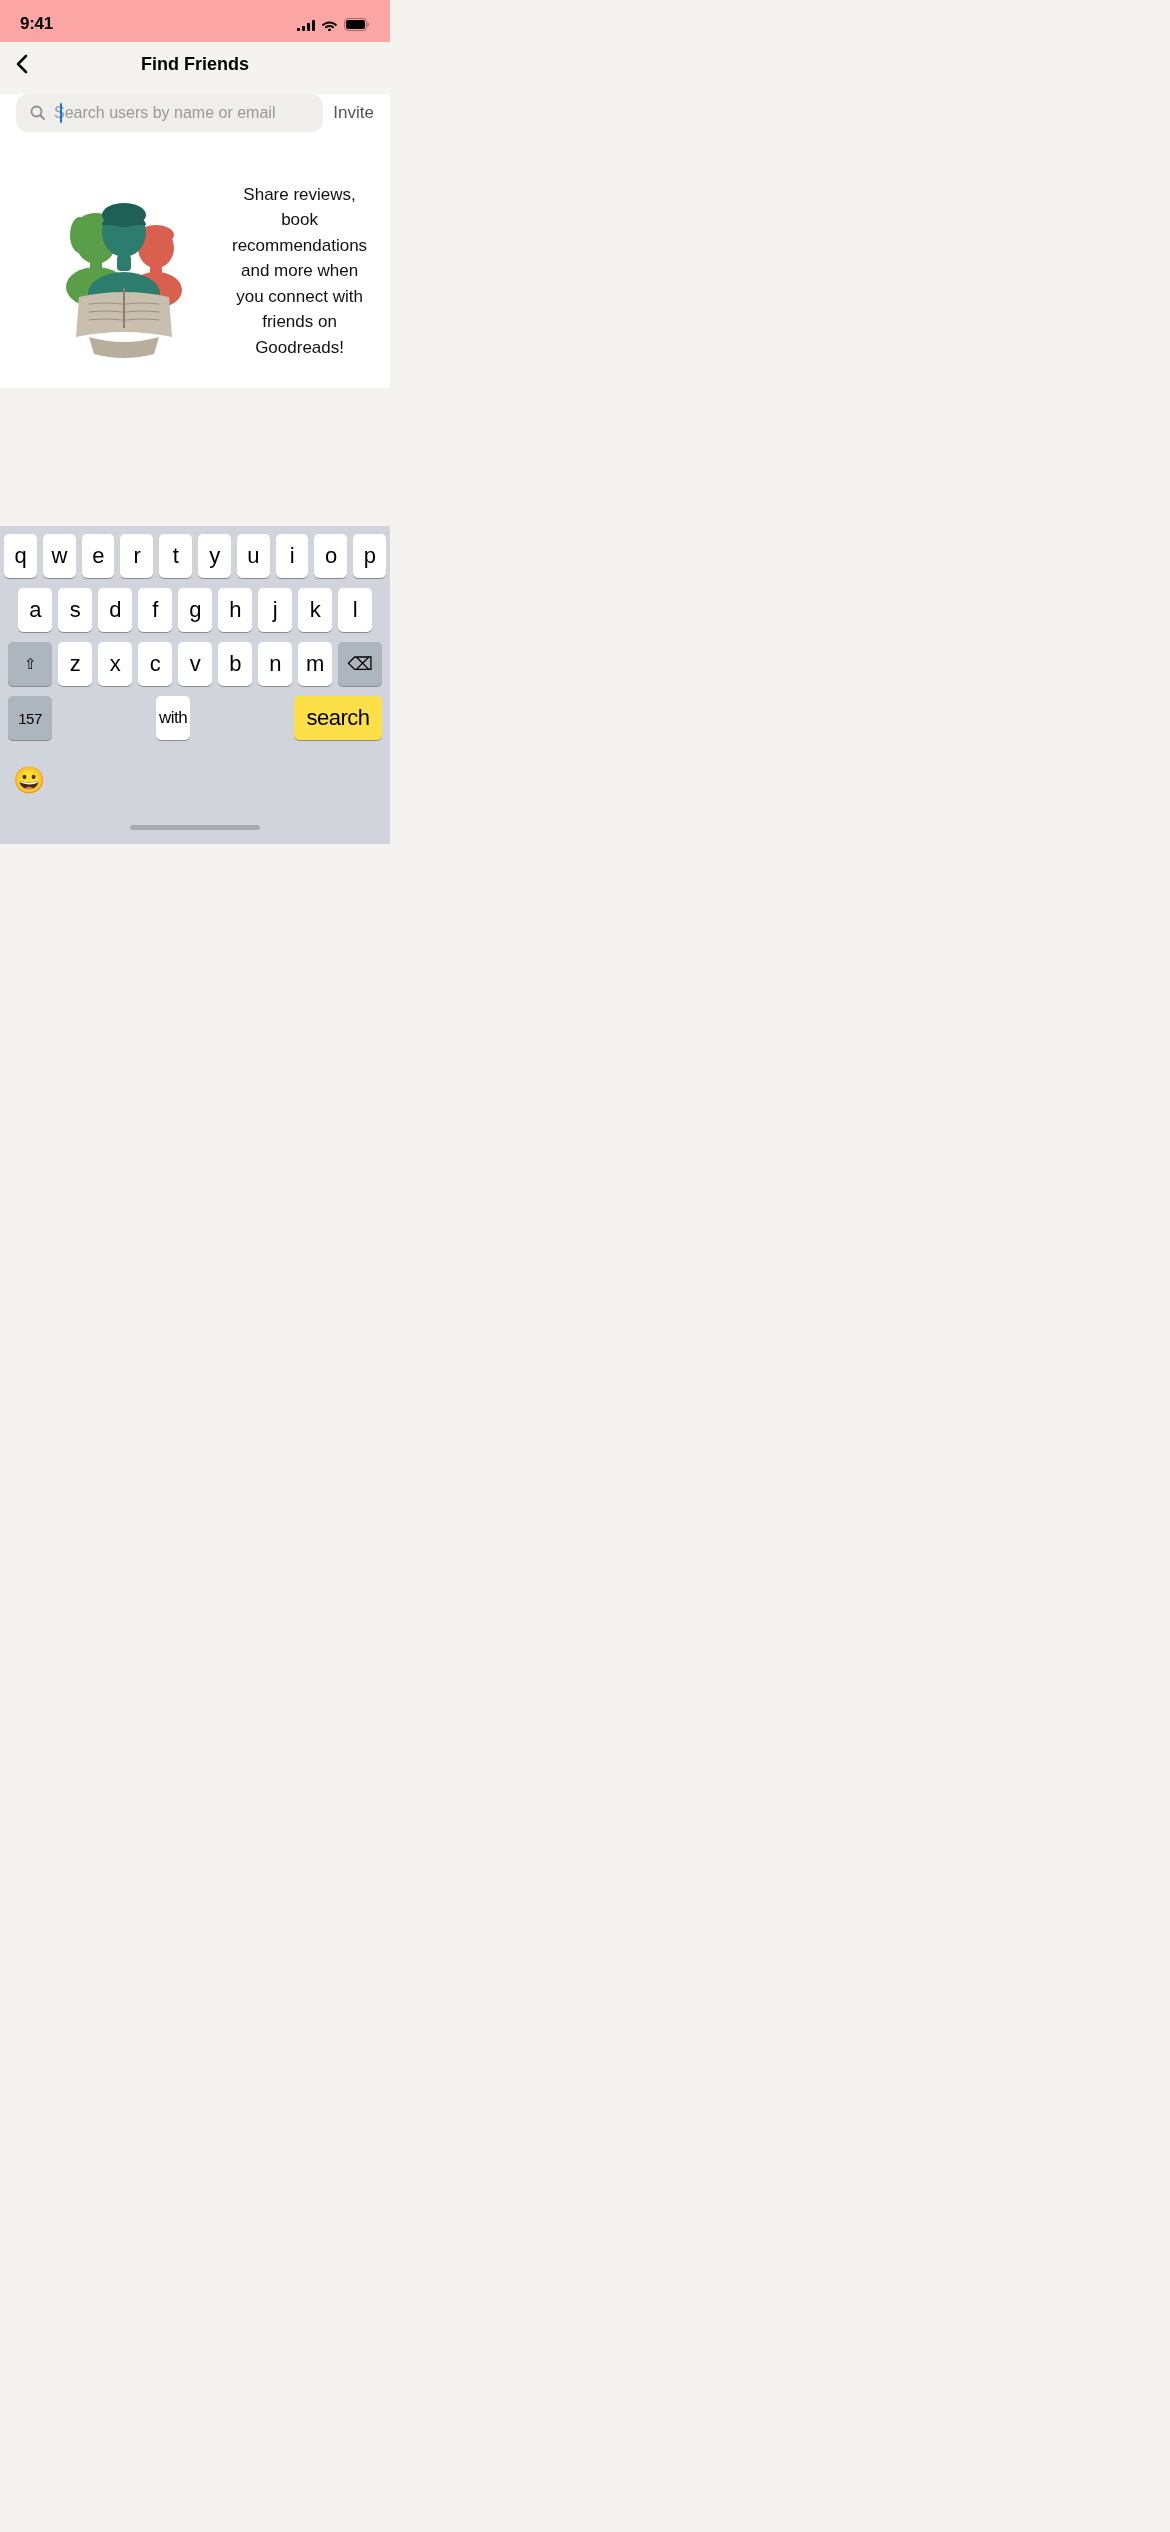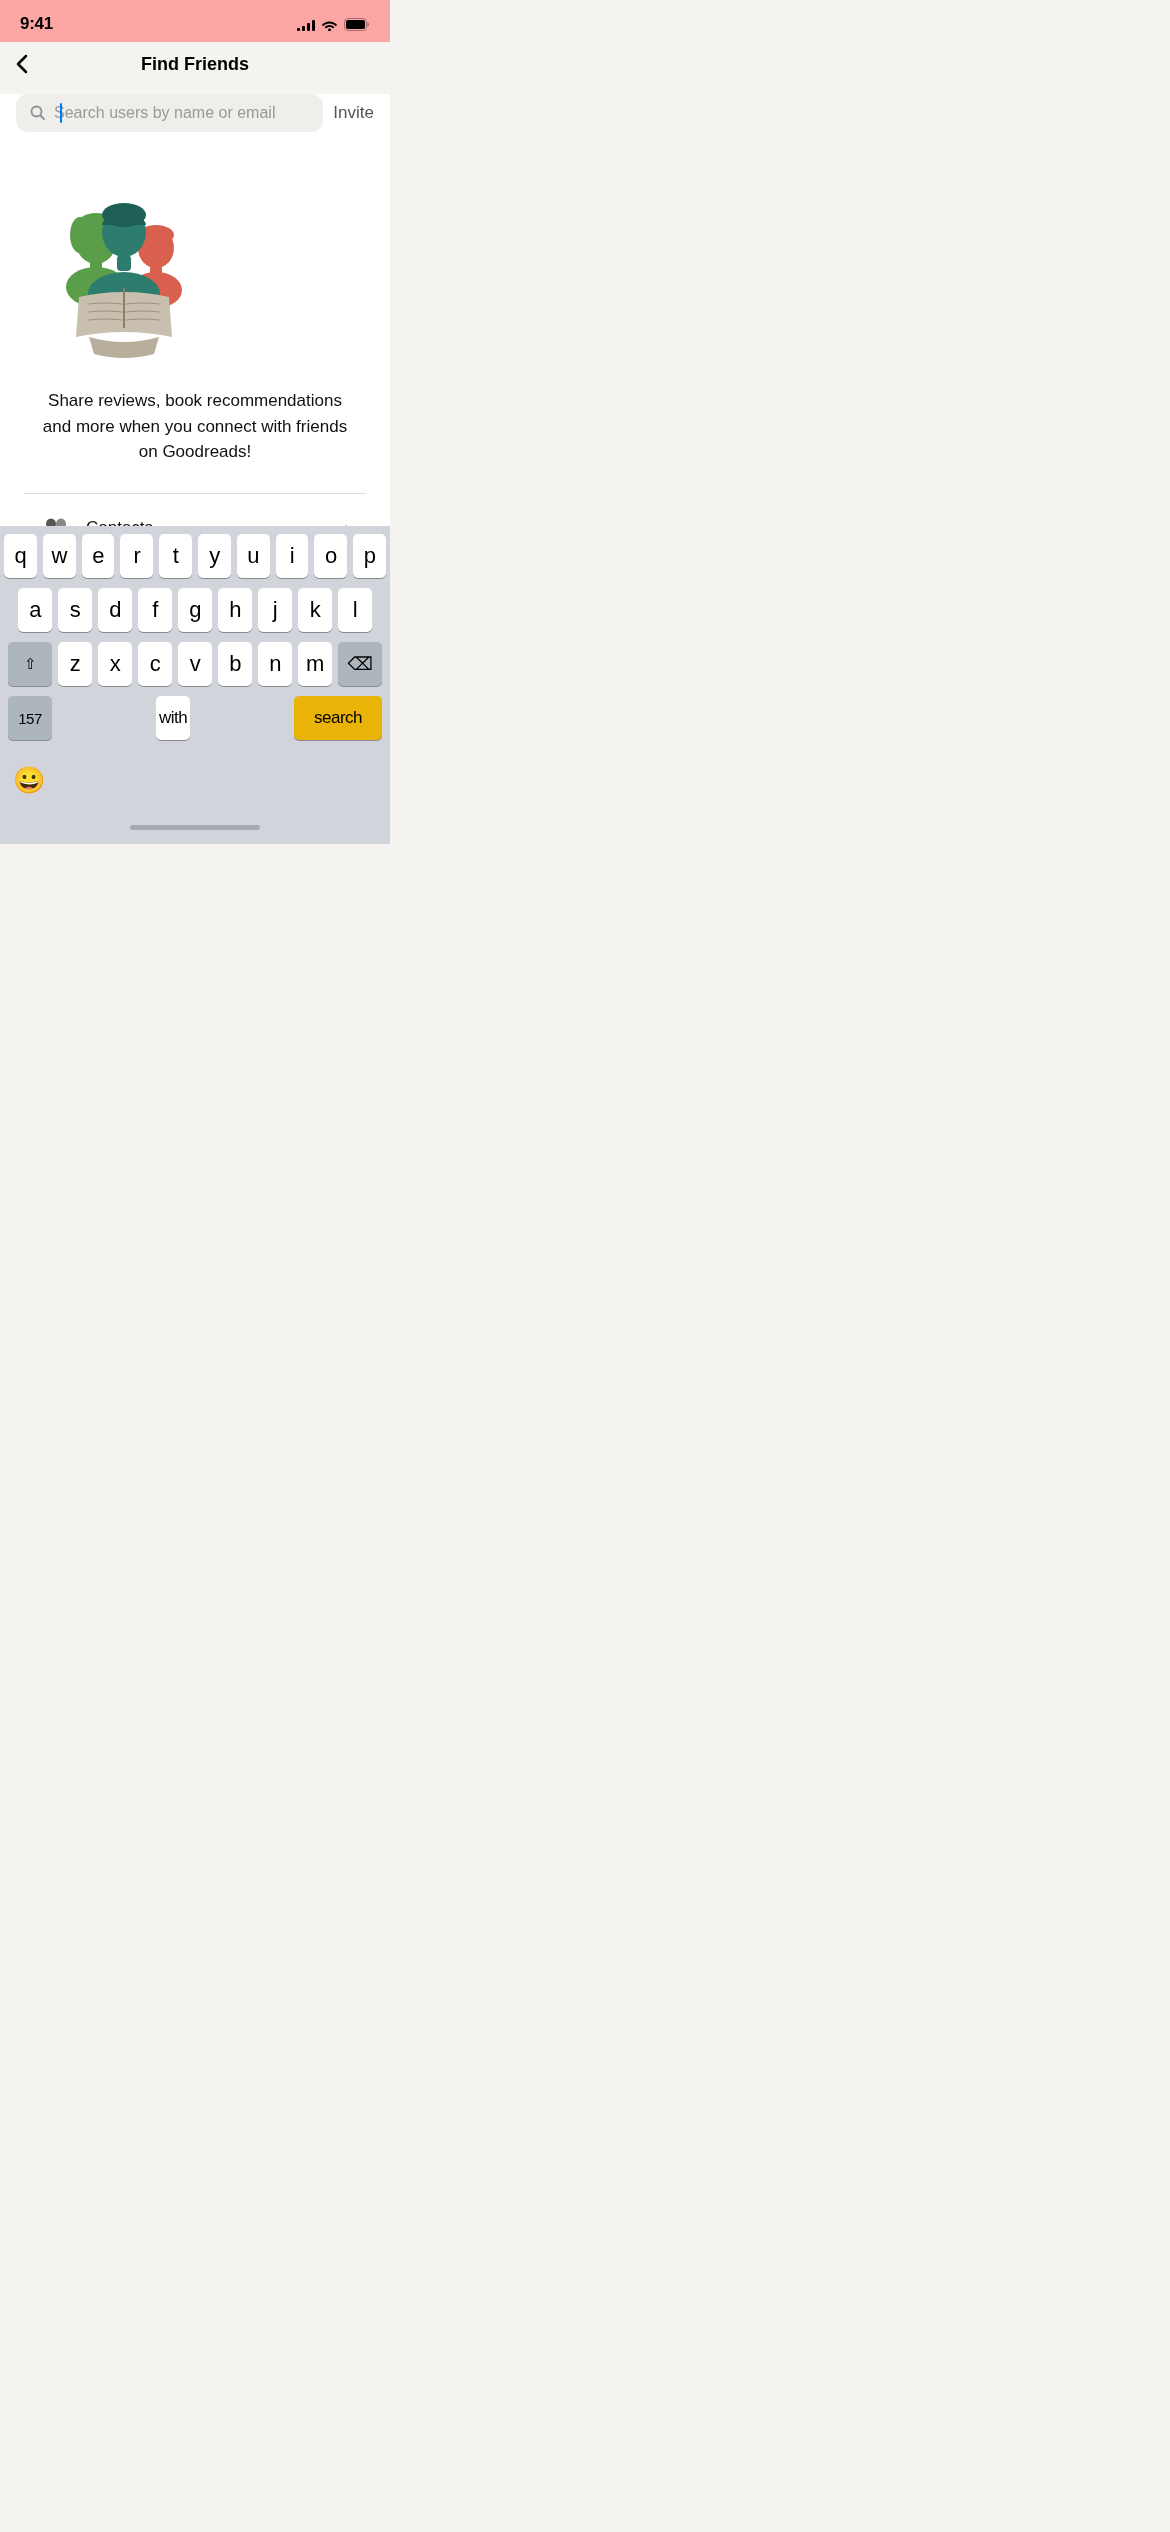--- a/index.html
+++ b/index.html
@@ -110,22 +110,22 @@
       font-size: 17px;
       color: #555;
       white-space: nowrap;
       padding: 4px 0;
     }
 
     
     .main-content {
       background: #fff;
       display: flex;
-      flex-direction: column;
-      align-items: flex-start;
+      flex-direction: row;
+      align-items: flex-end;
       padding: 24px 24px 0 24px;
     }
 
     
     .illustration {
       width: 200px;
       height: 200px;
       display: flex;
       align-items: center;
       justify-content: center;
@@ -224,24 +224,24 @@
       min-width: 44px;
     }
     .key-space {
       background: #fff;
       flex: none;
       width: 200px;
       font-size: 17px;
       color: #000;
     }
     .key-search-btn {
-      background: #eab308;
+      background: #fde047;
       flex: none;
       min-width: 88px;
-      font-size: 17px;
+      font-size: 22px;
       color: #000;
       font-weight: 400;
       text-align: center;
     }
     .key-123 {
       min-width: 44px;
       font-size: 15px;
     }
     .bottom-row {
       display: flex;

